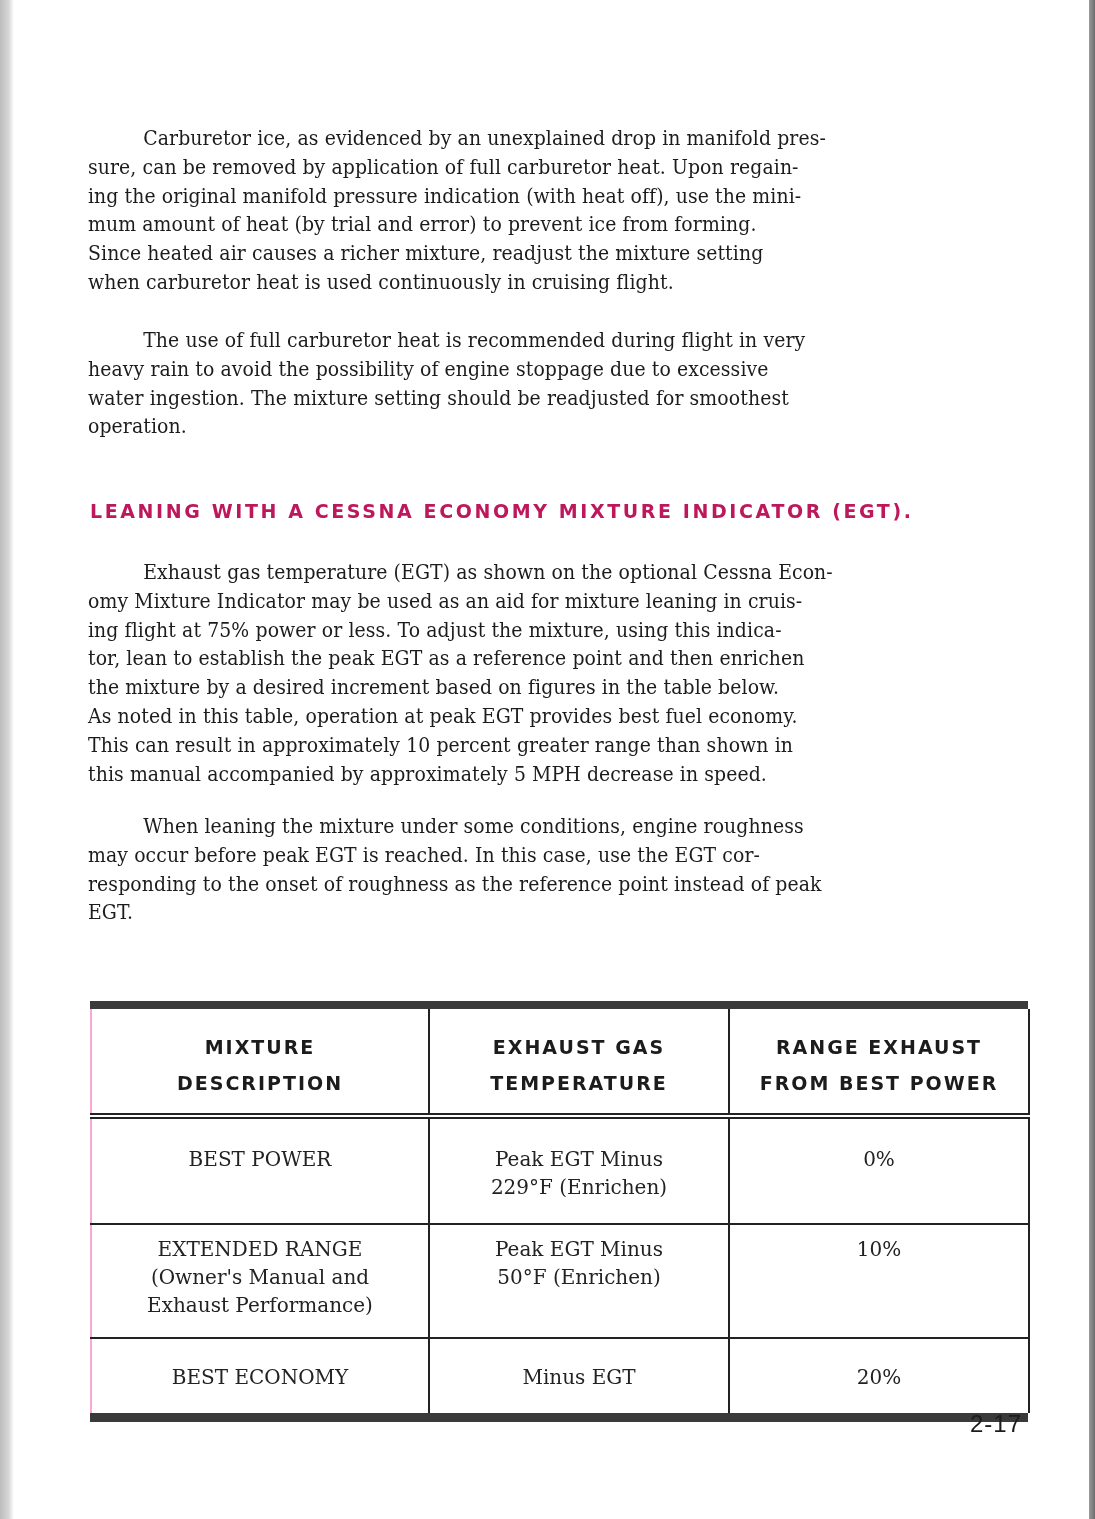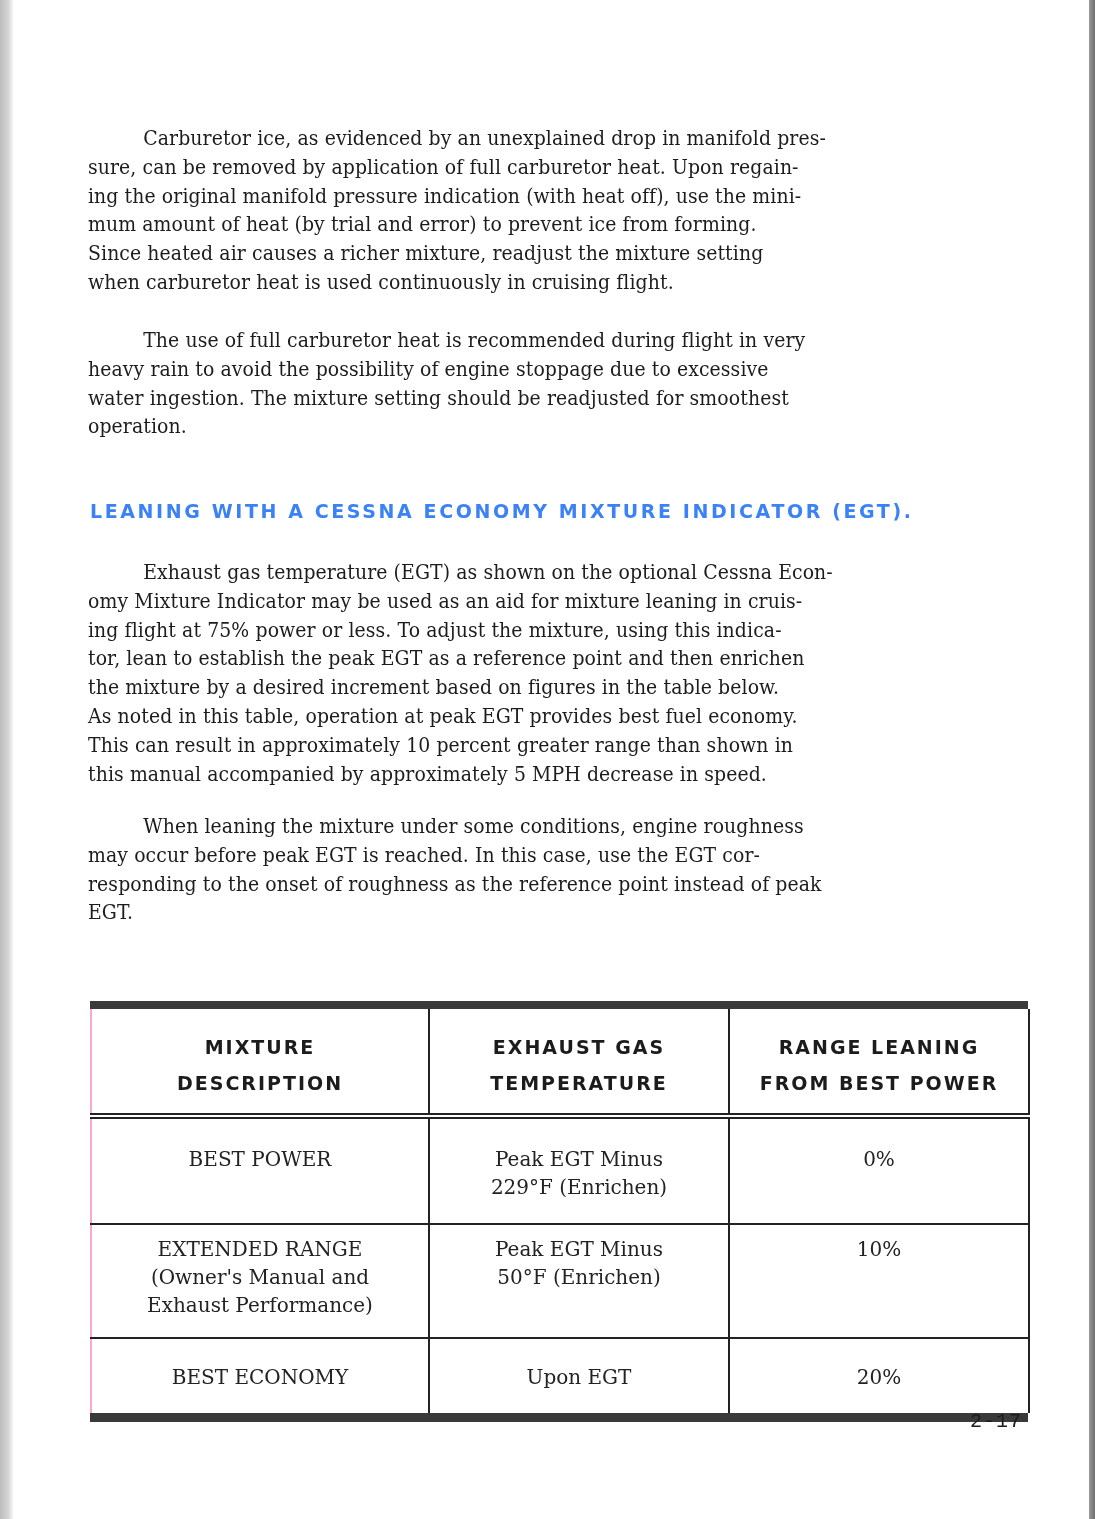--- a/index.html
+++ b/index.html
@@ -22,21 +22,21 @@
     font-family: "DejaVu Serif", "Liberation Serif", serif;
     transform: scaleX(0.92); transform-origin: left top;
     text-align: justify; text-align-last: left;
   }
   .para { margin: 0; text-indent: 60px; }
   .line { display: block; white-space: nowrap; }
   .heading {
     position: absolute; left: 90px; top: 500px;
     font-family: "DejaVu Sans", "Liberation Sans", sans-serif;
     font-weight: bold; font-size: 19px; letter-spacing: 2.6px;
-    white-space: nowrap; color: #3b82f6;
+    white-space: nowrap; color: #be185d;
   }
   .table-wrap {
     position: absolute; left: 90px; top: 1001px; width: 938px;
   }
   .thick-bar { height: 8px; background: #3a3a3a; }
   .thick-bar.bottom { height: 9px; }
   table.mix {
     width: 938px; border-collapse: collapse; table-layout: fixed;
     border-left: 2px solid #222; border-right: 2px solid #222;
   }
@@ -54,21 +54,21 @@
     font-family: "DejaVu Serif", "Liberation Serif", serif;
     font-size: 20px; line-height: 28px; color: #222;
     border-bottom: 2px solid #222;
   }
   table.mix tr.r1 td { height: 78px; padding-top: 26px; }
   table.mix tr.r2 td { height: 102px; padding-top: 10px; }
   table.mix tr.r3 td { height: 50px; padding-top: 24px; border-bottom: none; }
   .cell-line { display: block; }
   .page-number {
     position: absolute; left: 970px; top: 1410px;
-    font-size: 20px; font-family: Liberation Mono, monospace;
+    font-size: 24px; font-family: Liberation Sans, sans-serif;
     color: #1c1c1c; letter-spacing: 1px;
   }
 </style>
 </head>
 <body>
 
 <div class="left-edge"></div>
 <div class="right-edge"></div>
 
 <div class="page-text" style="top:124px;">
@@ -127,21 +127,21 @@
       <tr>
         <th>
           <span class="cell-line">MIXTURE</span>
           <span class="cell-line">DESCRIPTION</span>
         </th>
         <th>
           <span class="cell-line">EXHAUST GAS</span>
           <span class="cell-line">TEMPERATURE</span>
         </th>
         <th>
-          <span class="cell-line">RANGE LEANING</span>
+          <span class="cell-line">RANGE EXHAUST</span>
           <span class="cell-line">FROM BEST POWER</span>
         </th>
       </tr>
     </thead>
     <tbody>
       <tr class="r1">
         <td>
           <span class="cell-line">BEST POWER</span>
         </td>
         <td>
@@ -160,21 +160,21 @@
           <span class="cell-line">Peak EGT Minus</span>
           <span class="cell-line">50°F (Enrichen)</span>
         </td>
         <td>10%</td>
       </tr>
       <tr class="r3">
         <td>
           <span class="cell-line">BEST ECONOMY</span>
         </td>
         <td>
-          <span class="cell-line">Upon EGT</span>
+          <span class="cell-line">Minus EGT</span>
         </td>
         <td>20%</td>
       </tr>
     </tbody>
   </table>
   <div class="thick-bar bottom"></div>
 </div>
 
 <div class="page-number">2-17</div>
 

